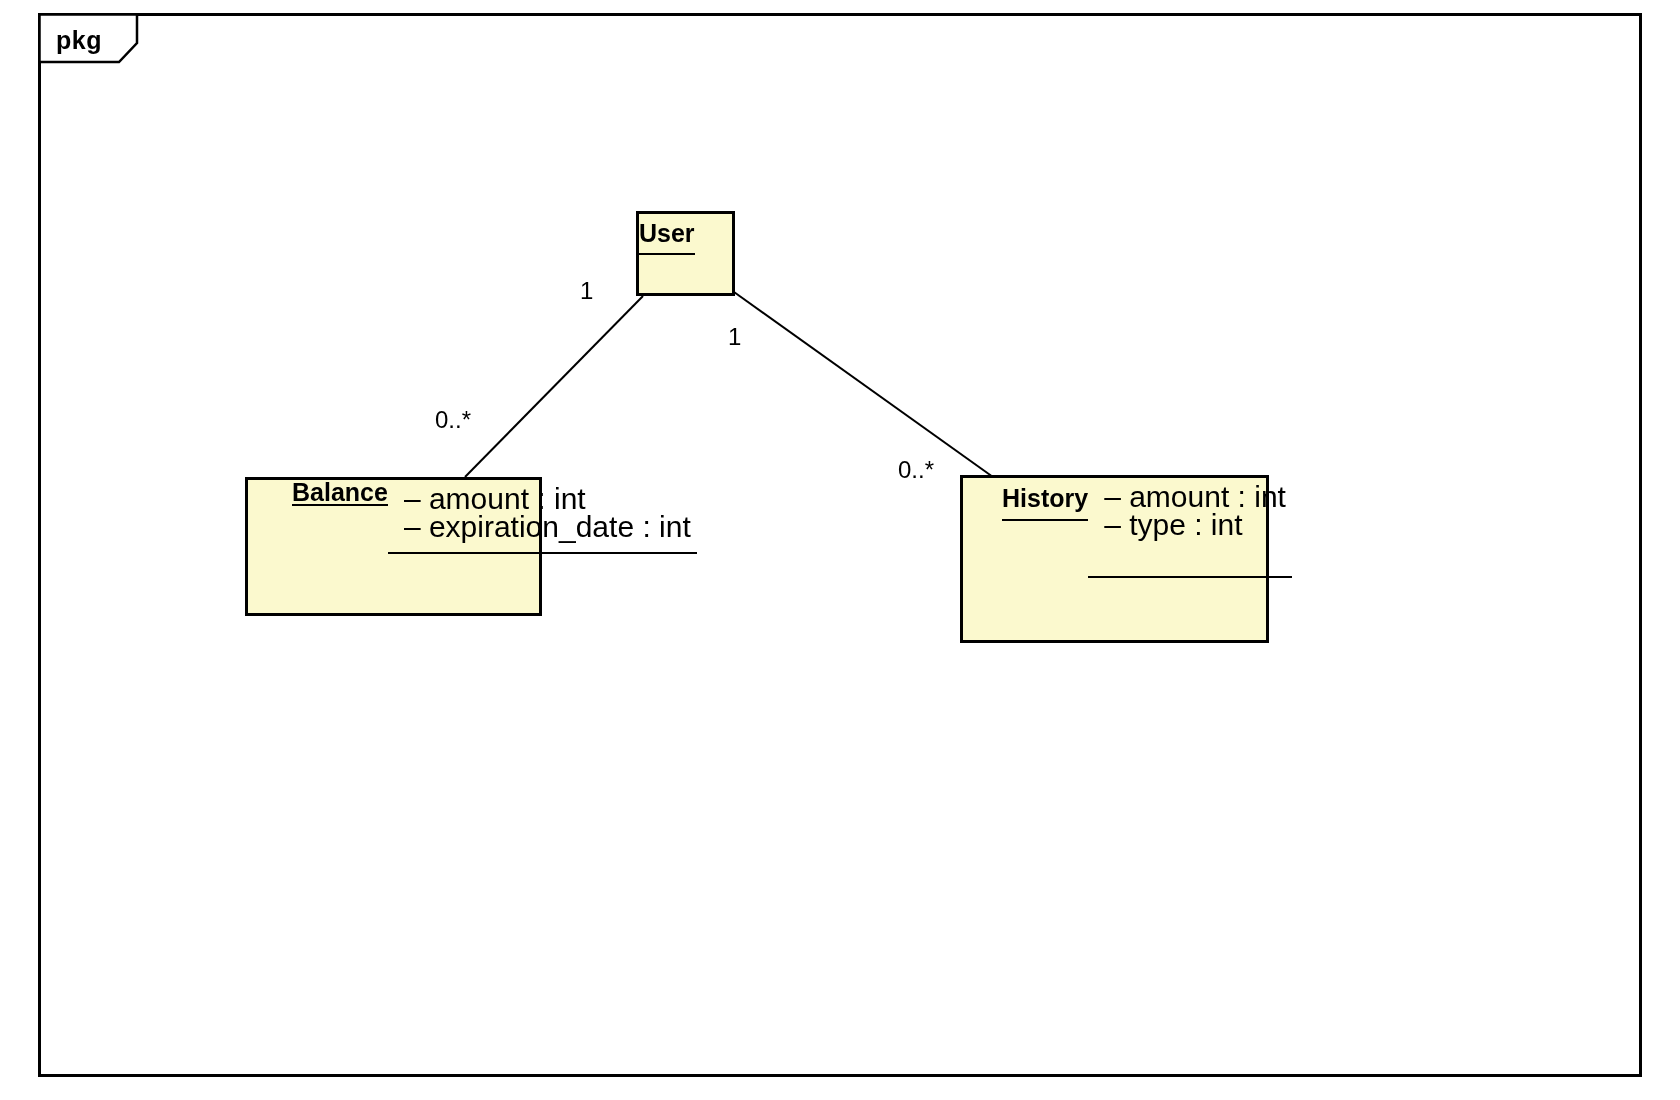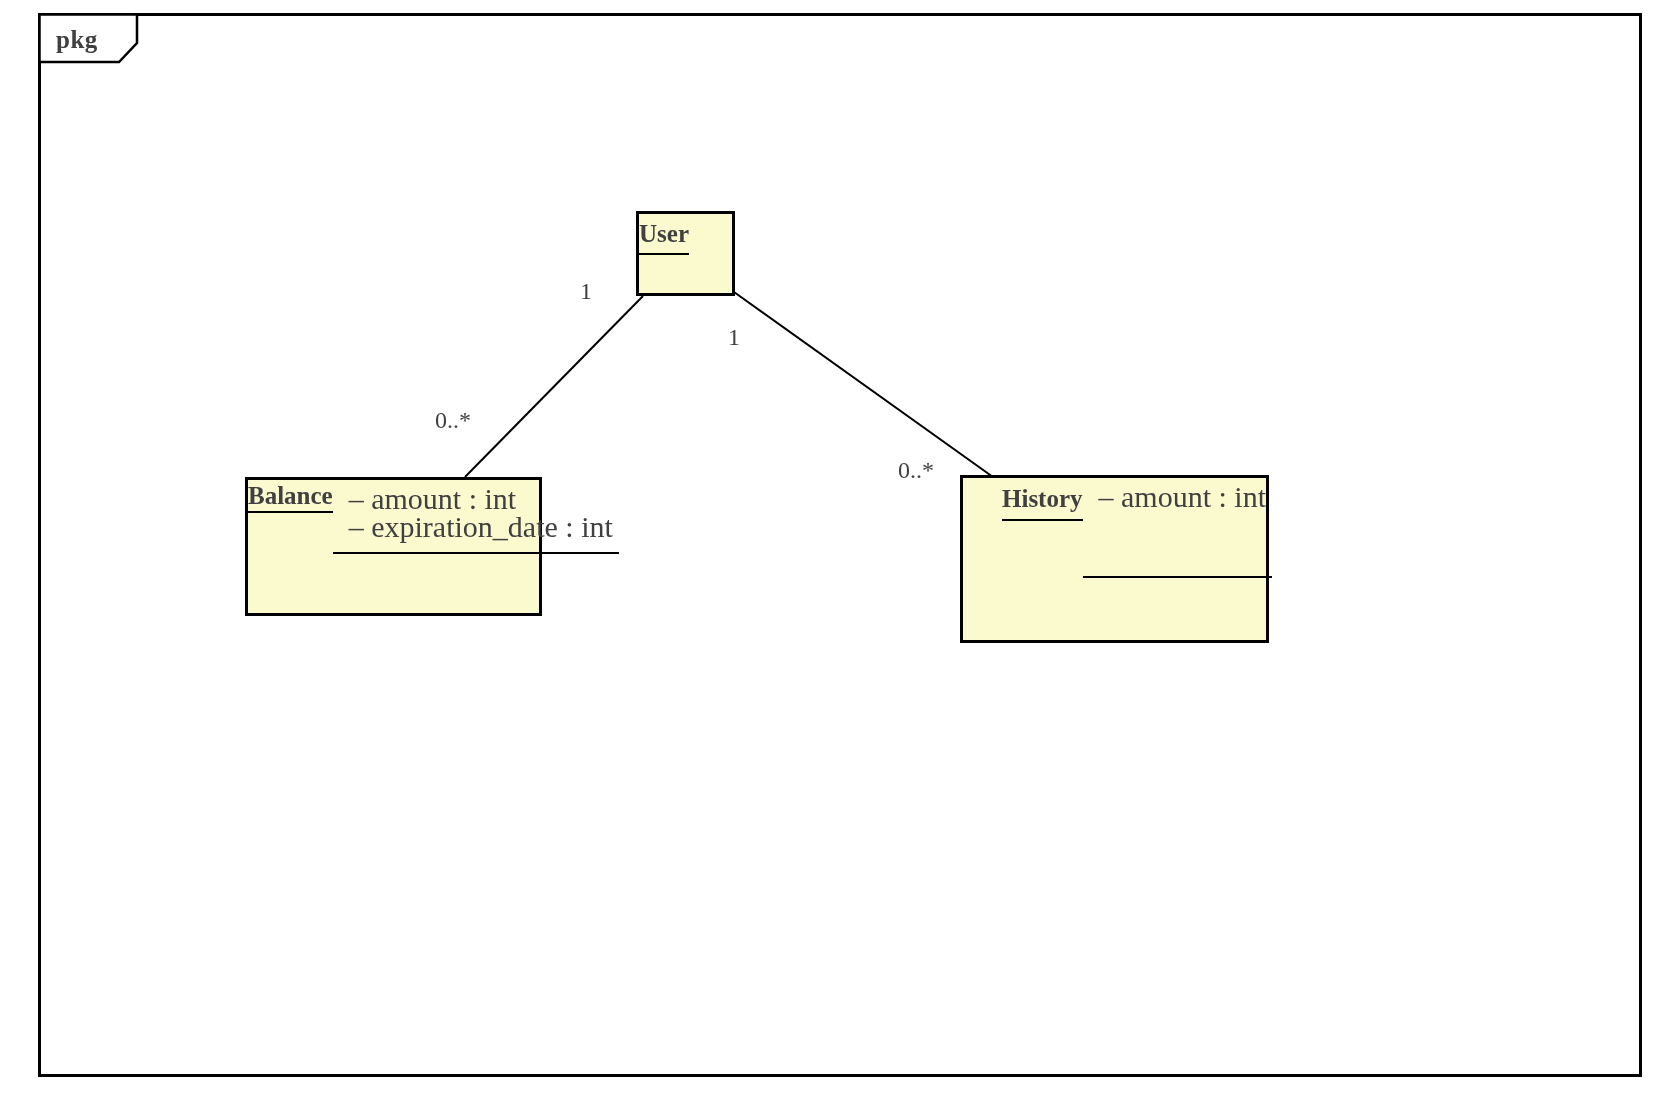--- a/index.html
+++ b/index.html
@@ -2,22 +2,22 @@
 <html><head>
 <meta charset="utf-8">
 <style>
   * { margin: 0; padding: 0; box-sizing: border-box; }
   html, body { background: #ffffff; }
   .canvas {
     position: relative;
     width: 1680px;
     height: 1100px;
     background: var(--bg, #ffffff);
-    font-family: Liberation Serif, serif;
-    color: #404040;
+    font-family: Liberation Sans, sans-serif;
+    color: #000000;
     overflow: hidden;
     --class-fill: #FBF9CE;
     --line: #000000;
   }
   svg.layer { position: absolute; left: 0; top: 0; display: block; }
   .stroked { stroke: var(--line); }
 
   .pkg-label {
     position: absolute;
     left: 56px;
@@ -52,21 +52,21 @@
     white-space: nowrap;
     overflow: hidden;
   }
   .uml-class .ops { flex: 1 1 auto; }
 
   .class-user    { left: 636px; top: 211px; width: 99px;  height: 85px; }
   .class-user .title { height: 41px; }
   .class-user .attrs { height: 16px; padding: 0; }
 
   .class-balance { left: 245px; top: 477px; width: 297px; height: 139px; }
-  .class-balance .title { height: 33px; }
+  .class-balance .title { height: 26px; margin-left: 44px; }
   .class-balance .attrs { height: 74px; }
 
   .class-history { left: 960px; top: 475px; width: 309px; height: 168px; padding-left: 39px; }
   .class-history .title { height: 43px; }
   .class-history .attrs { height: 100px; }
 
   .mult {
     position: absolute;
     font-size: 24px;
     line-height: 28px;
@@ -103,20 +103,21 @@
       <div>– amount : int</div>
       <div>– expiration_date : int</div>
     </div>
     <div class="ops"></div>
   </div>
 
   <div class="uml-class class-history">
     <div class="title">History</div>
     <div class="attrs">
       <div>– amount : int</div>
+      <div>– type : int</div>
     </div>
     <div class="ops"></div>
   </div>
 
   <div class="mult mult-a-from">1</div>
   <div class="mult mult-a-to">0..*</div>
   <div class="mult mult-b-from">1</div>
   <div class="mult mult-b-to">0..*</div>
 
 </div>

